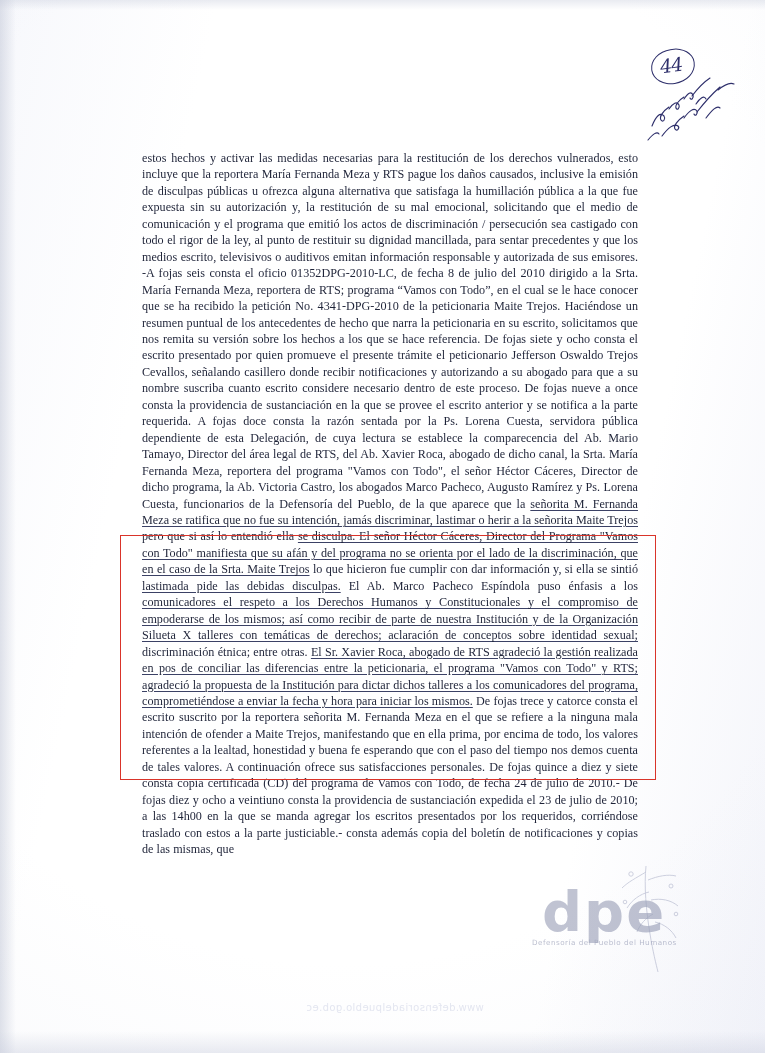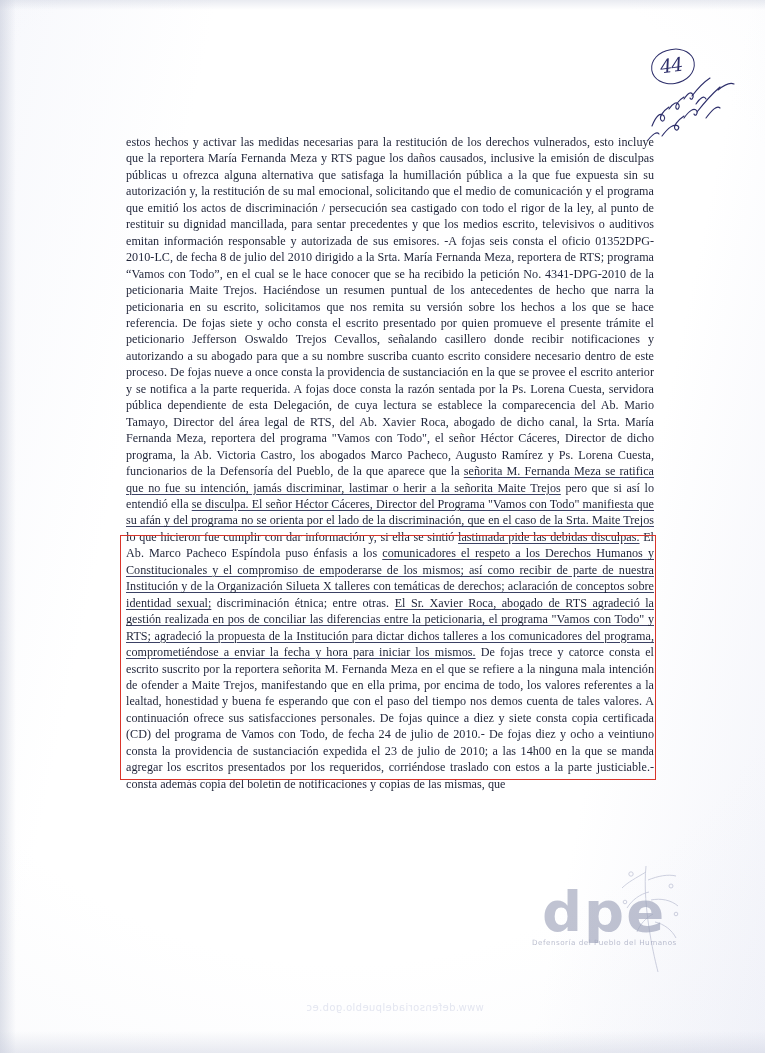--- a/index.html
+++ b/index.html
@@ -97,21 +97,21 @@
     top: 134px;
     width: 528px;
     font-size: 12.15px;
     line-height: 16.45px;
     text-align: justify;
     color: #1e2338;
     letter-spacing: 0.02px;
   }
 
   .doc-body p {
-    margin: 0;
+    margin: 16px;
     text-align: justify;
     text-justify: inter-word;
   }
 
   .seg-plain { color: #1e2338; }
 
   
   .seg-ul {
     text-decoration: underline;
     text-decoration-color: #3b4165;

